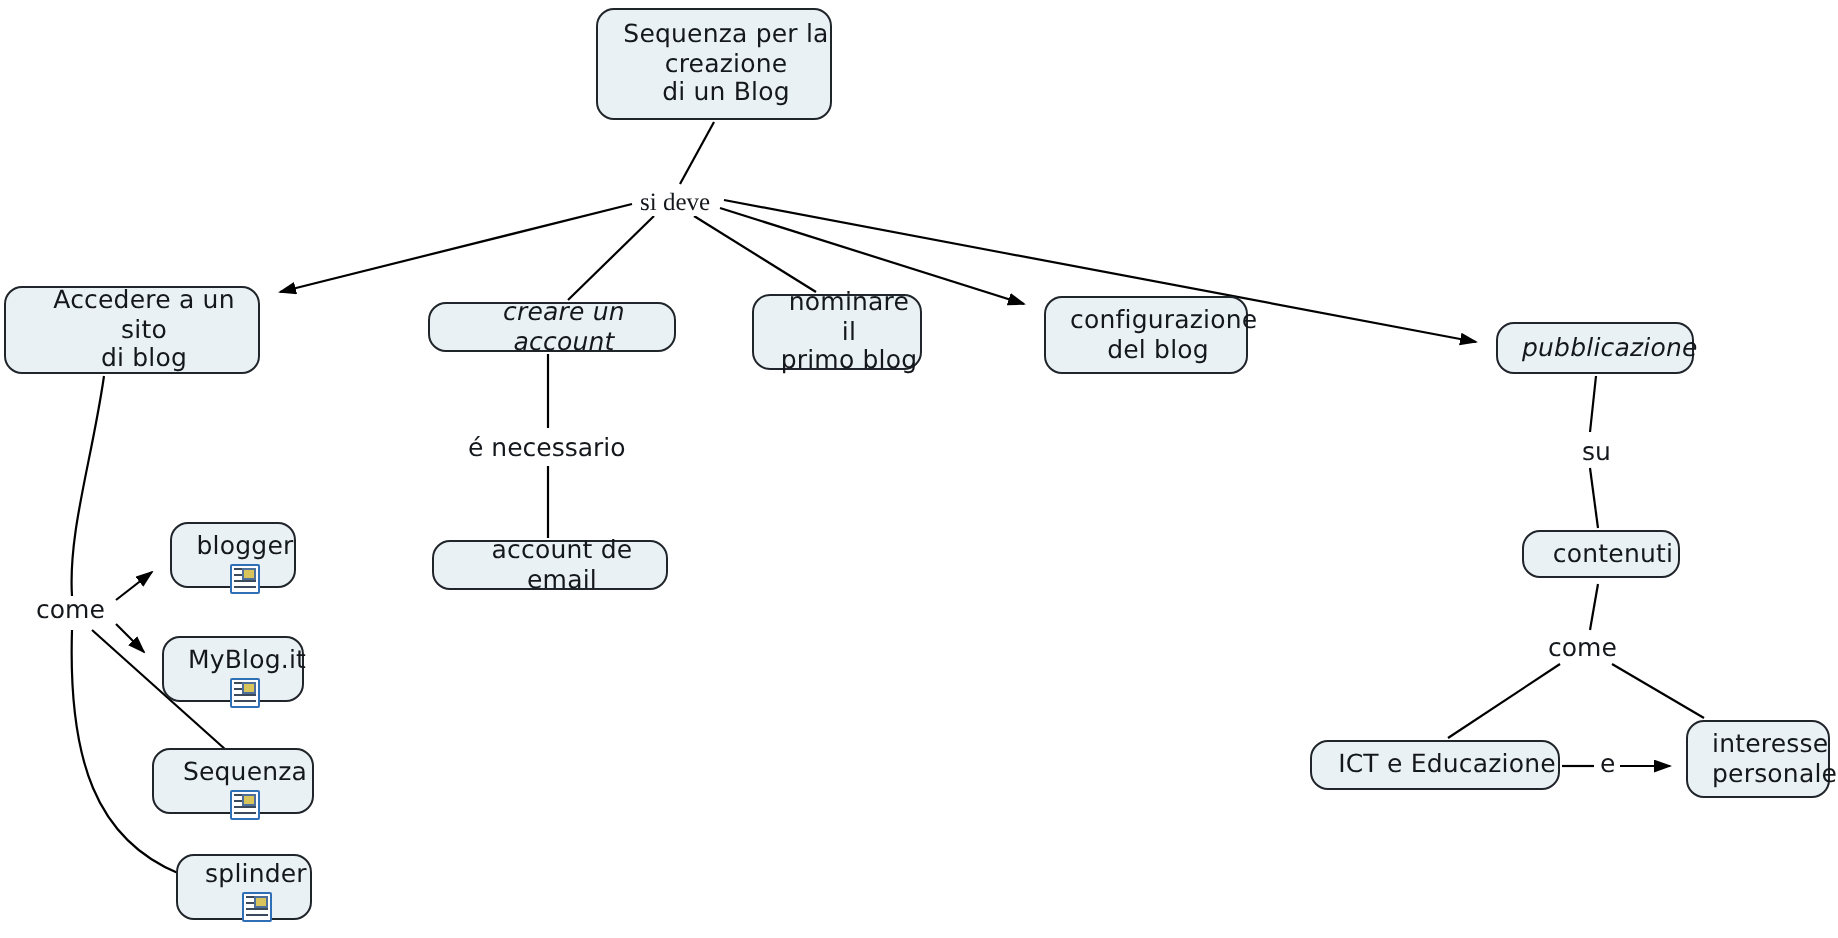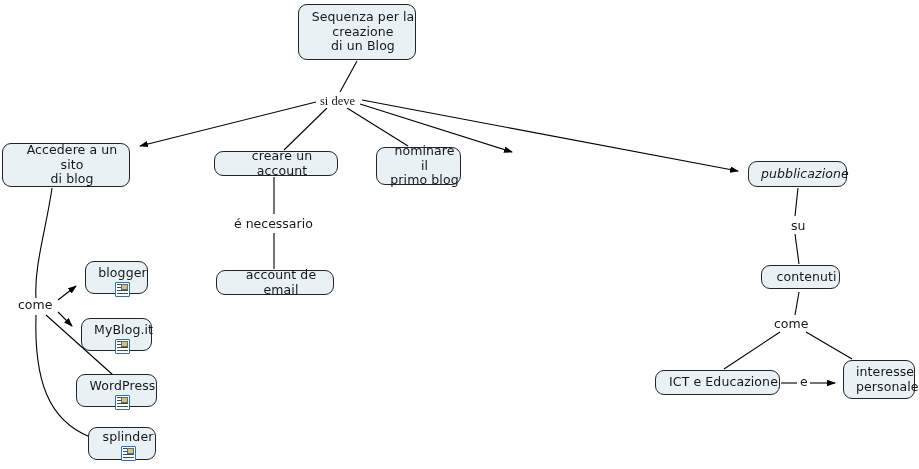--- a/index.html
+++ b/index.html
@@ -157,29 +157,33 @@
     <span class="node-label">Sequenza per la
 creazione
 di un Blog</span>
   </div>
 
   <div class="node" style="left:2px;top:143px;width:128px;height:44px;">
     <span class="node-label">Accedere a un sito
 di blog</span>
   </div>
 
-  <div class="node" style="left:214px;top:151px;width:124px;height:25px;">
+  <div class="node" style="left:214px;top:151px;width:124px;height:25px;font-style:italic;">
     <span class="node-label">creare un account</span>
   </div>
 
   <div class="node" style="left:376px;top:147px;width:85px;height:38px;">
     <span class="node-label">nominare il
 primo blog</span>
   </div>
 
+  <div class="node" style="left:522px;top:148px;width:102px;height:39px;">
+    <span class="node-label">configurazione
+del blog</span>
+  </div>
 
   <div class="node" style="left:748px;top:161px;width:99px;height:26px;font-style:italic;">
     <span class="node-label">pubblicazione</span>
   </div>
 
   <div class="node" style="left:216px;top:270px;width:118px;height:25px;">
     <span class="node-label">account de email</span>
   </div>
 
   <div class="node" style="left:761px;top:265px;width:79px;height:24px;">
@@ -190,21 +194,21 @@
     <span class="node-label">blogger</span>
     <span class="doc-icon"></span>
   </div>
 
   <div class="node with-icon" style="left:81px;top:318px;width:71px;height:33px;">
     <span class="node-label">MyBlog.it</span>
     <span class="doc-icon"></span>
   </div>
 
   <div class="node with-icon" style="left:76px;top:374px;width:81px;height:33px;">
-    <span class="node-label">WordPress</span>
+    <span class="node-label">Sequenza</span>
     <span class="doc-icon"></span>
   </div>
 
   <div class="node with-icon" style="left:88px;top:427px;width:68px;height:33px;justify-content:center;">
     <span class="node-label">splinder</span>
     <span class="doc-icon"></span>
   </div>
 
   <div class="node" style="left:655px;top:370px;width:125px;height:25px;">
     <span class="node-label">ICT e Educazione</span>

